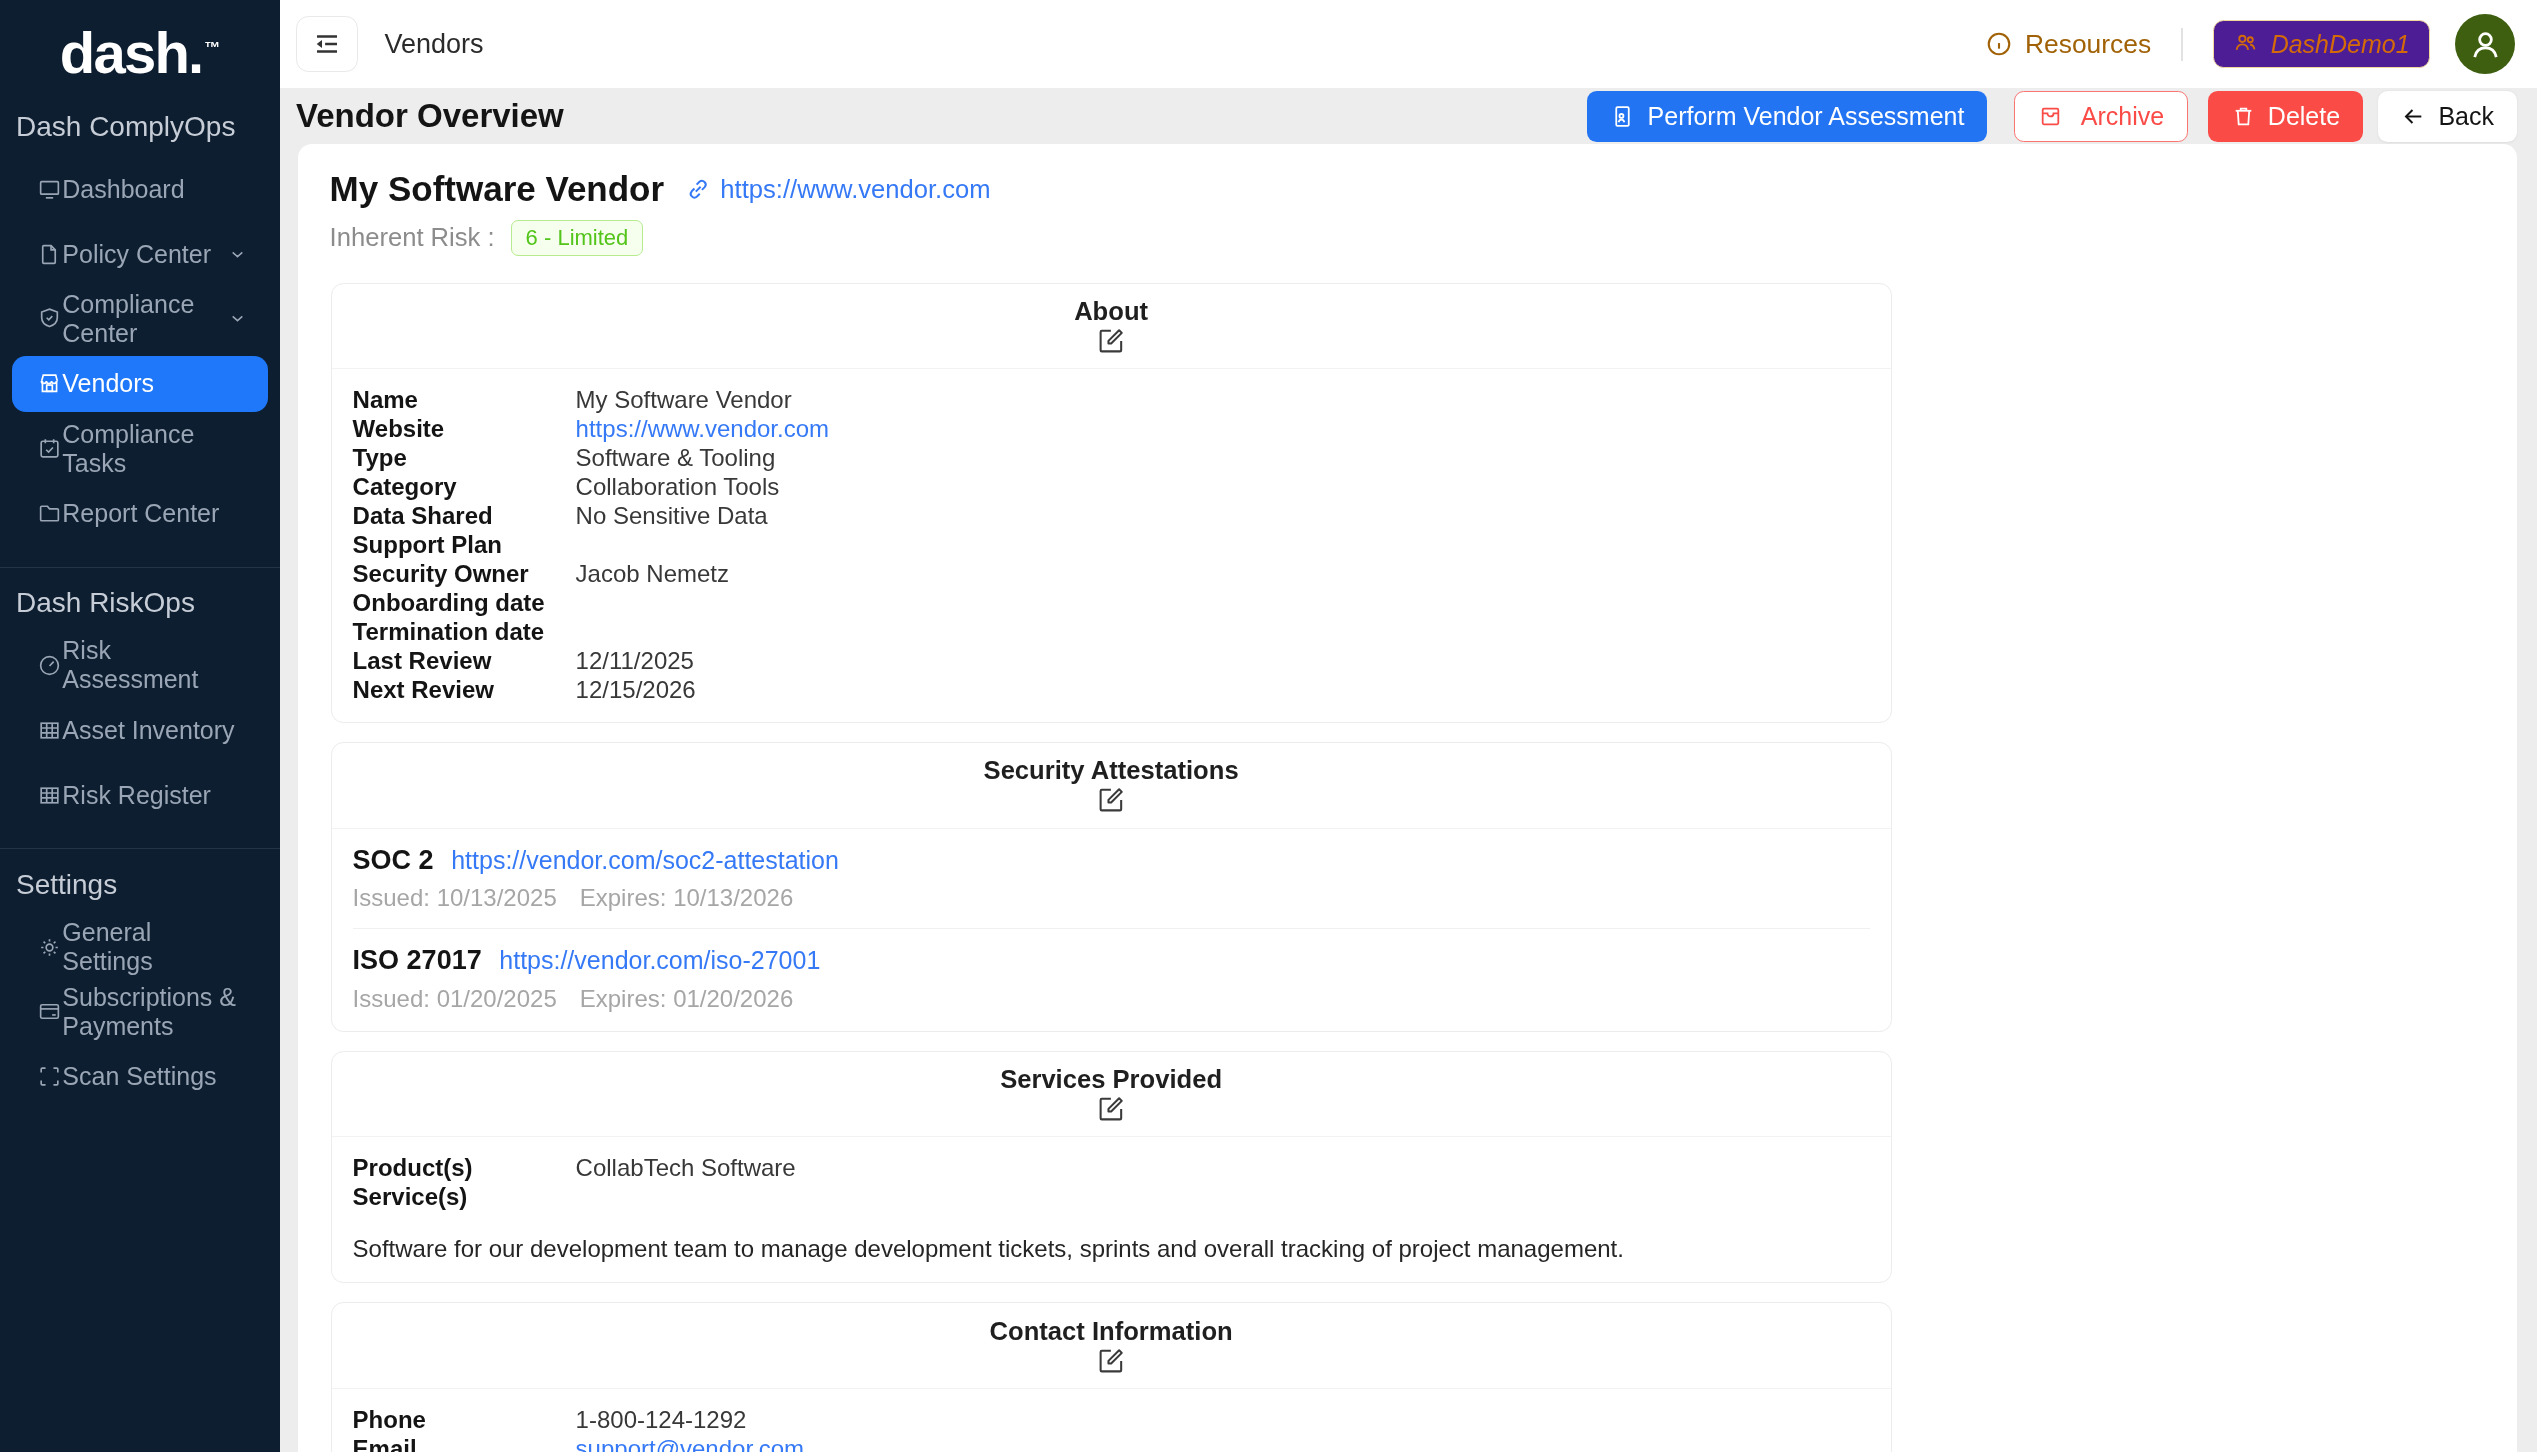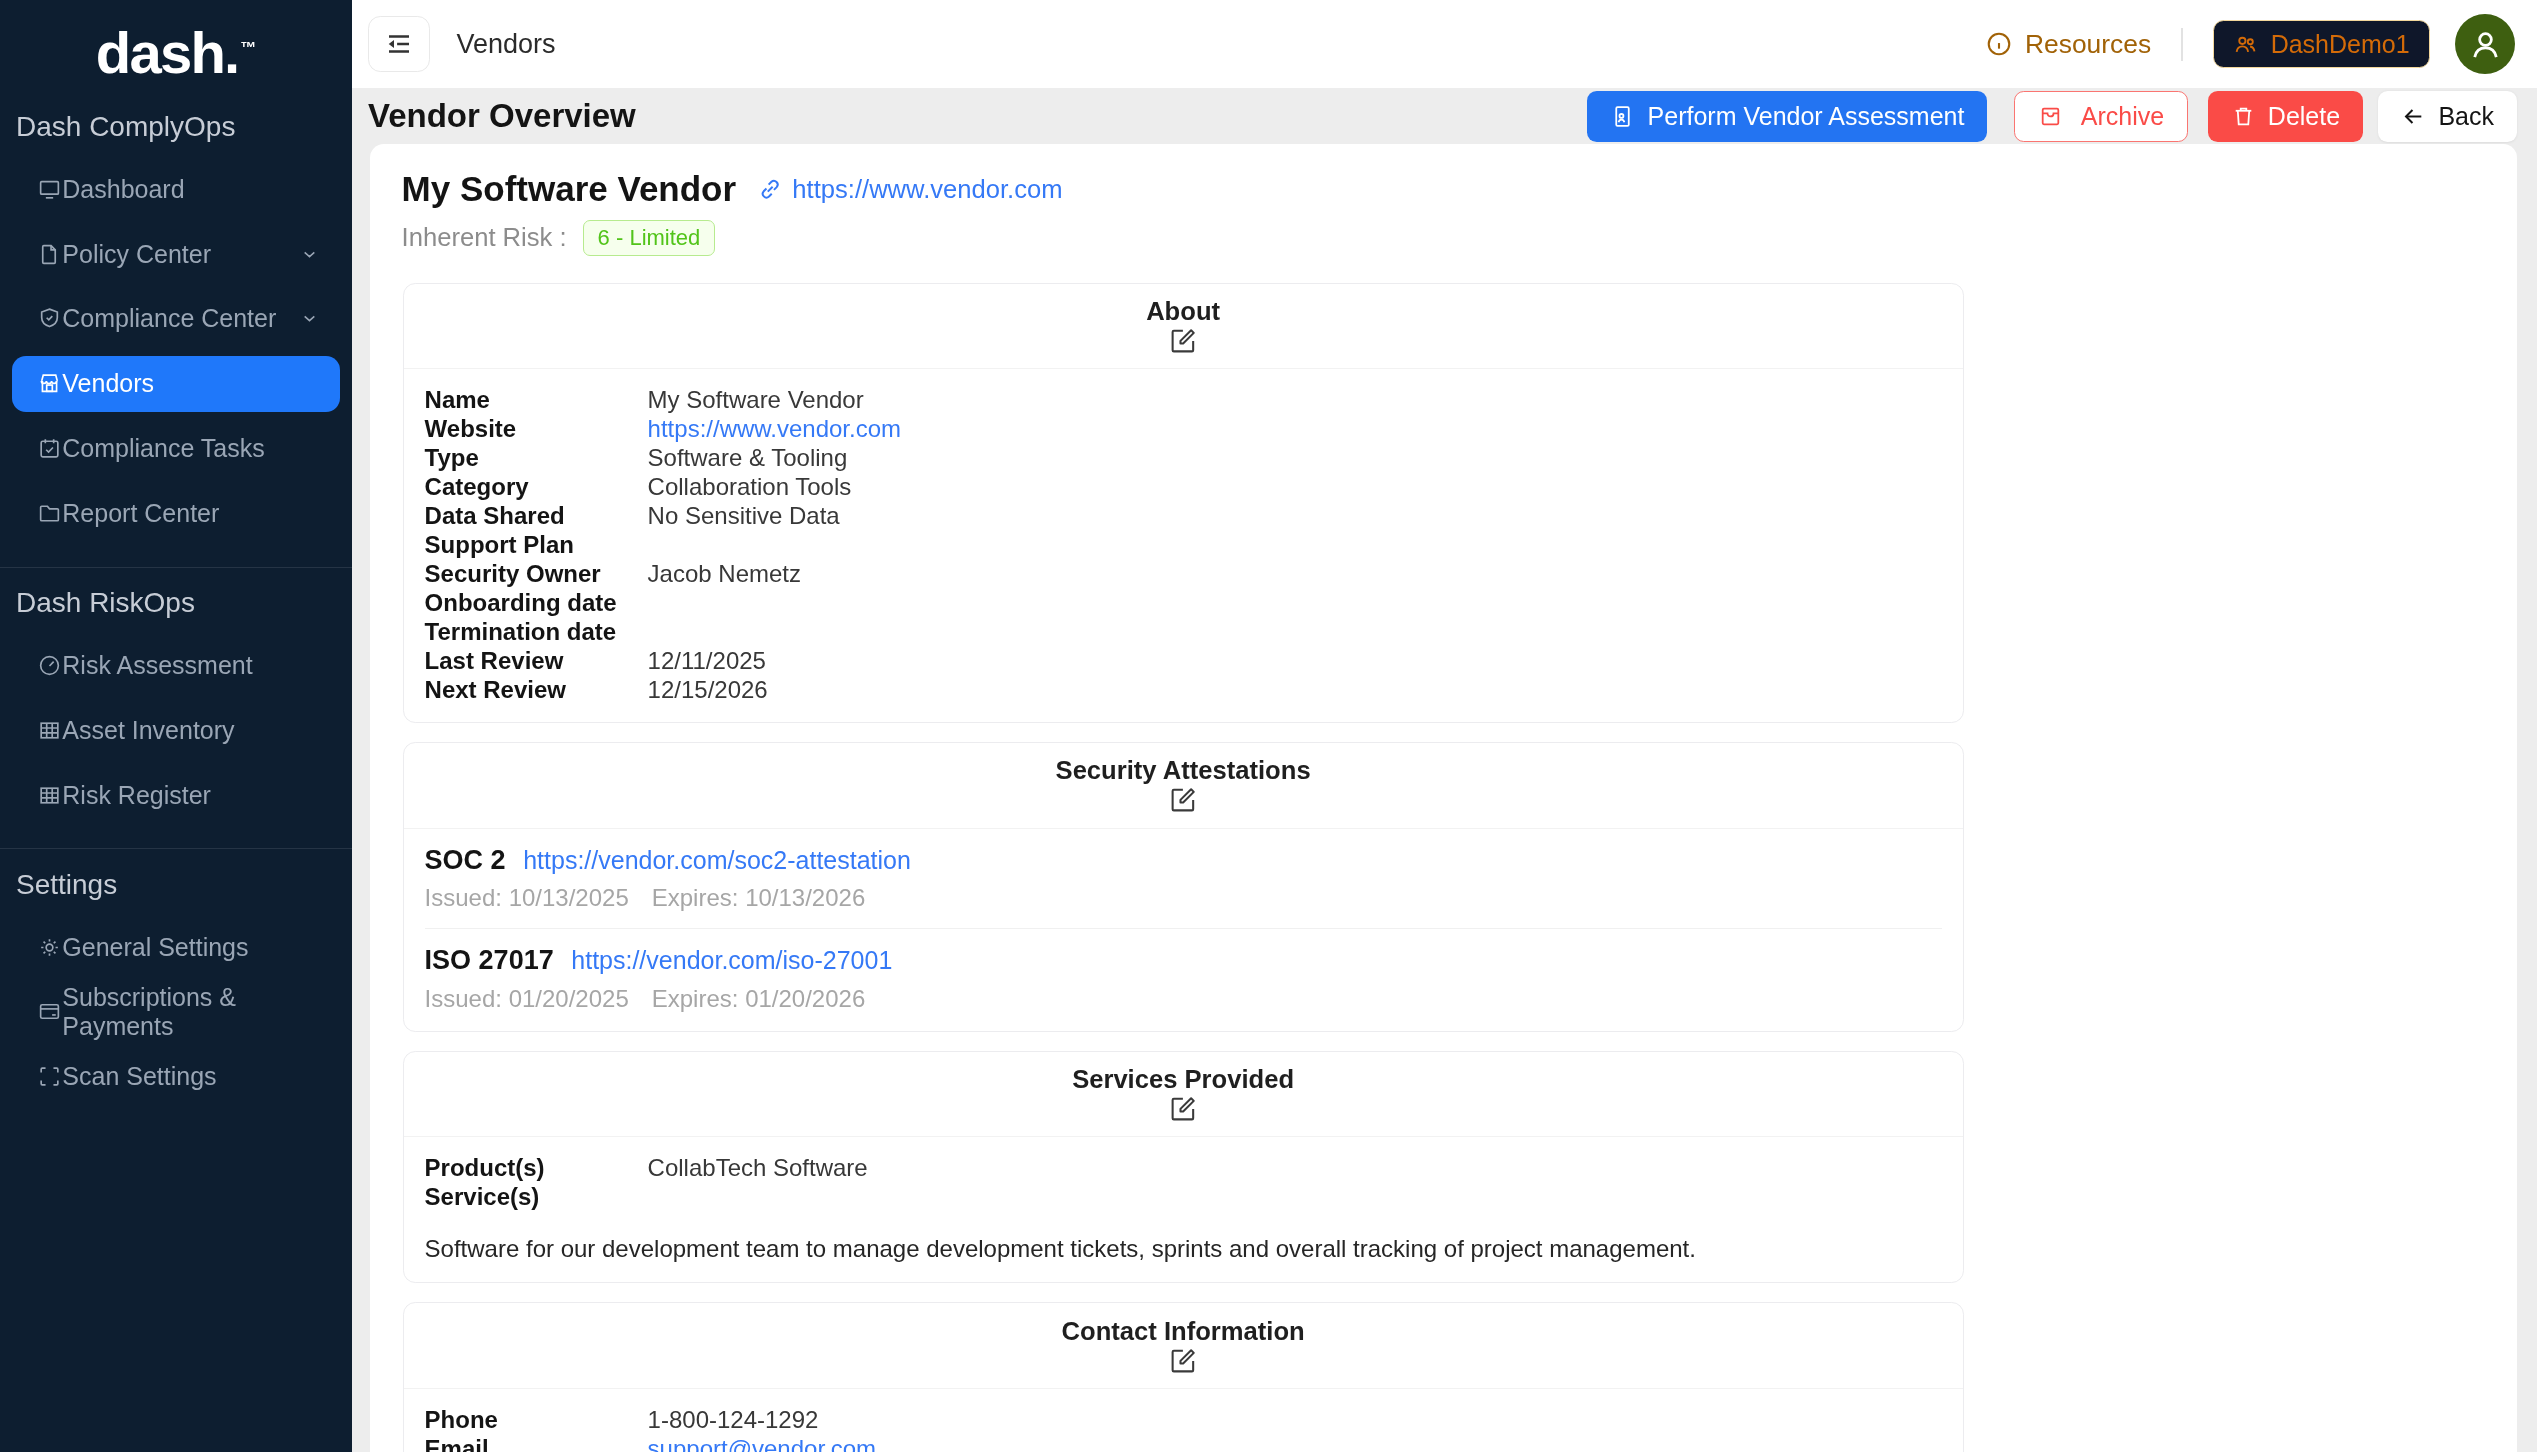--- a/index.html
+++ b/index.html
@@ -7,21 +7,21 @@
   body {
     font-family:"Liberation Sans", sans-serif;
     background:#ededed;
     display:flex;
     color:#1f1f1f;
   }
   svg { display:block; }
 
   
   .sidebar {
-    width:352px; height:1452px; flex:none;
+    width:280px; height:1452px; flex:none;
     background:#0d1e30; color:#9aa6b5;
     display:flex; flex-direction:column;
     padding-top:12.3px;
   }
   .logo {
     color:#fff; text-align:center;
     font-size:58px; font-weight:700; letter-spacing:-1.8px;
     padding:7px 0 5.3px 0;
   }
   .logo sup { font-size:16px; letter-spacing:0; margin-left:1.8px; }
@@ -56,23 +56,23 @@
   .collapse-btn svg { width:30px; height:30px; }
   .topbar-title { font-size:27px; color:#2b2b2b; margin-left:26.4px; }
   .topbar-spacer { flex:1; }
   .resources {
     display:flex; align-items:center; gap:12.3px;
     color:#a16207; font-size:26.4px; cursor:pointer;
   }
   .resources svg { width:28px; height:28px; }
   .v-divider { width:1.8px; height:33px; background:#e2e2e2; margin:0 30px; }
   .account-badge {
-    display:flex; align-items:center; gap:12.3px;
-    border:1.8px solid #f2d79c; background:#0f172a; color:#d46b08;
-    font-size:25px; padding:8.8px 19.4px; border-radius:10.6px; cursor:pointer;
+    display:flex; align-items:flex-start; gap:12.3px;
+    border:1.8px solid #f2d79c; background:#4c1d95; color:#d46b08;
+    font-size:25px; padding:8.8px 19.4px; border-radius:10.6px; cursor:pointer;font-style:italic;
   }
   .account-badge svg { width:25px; height:25px; }
   .avatar {
     width:60px; height:60px; border-radius:50%; background:#3e5f10;
     margin-left:25px; display:flex; align-items:center; justify-content:center;
     cursor:pointer; color:#fff;
   }
   .avatar svg { width:37px; height:37px; }
 
   .pagebar {

